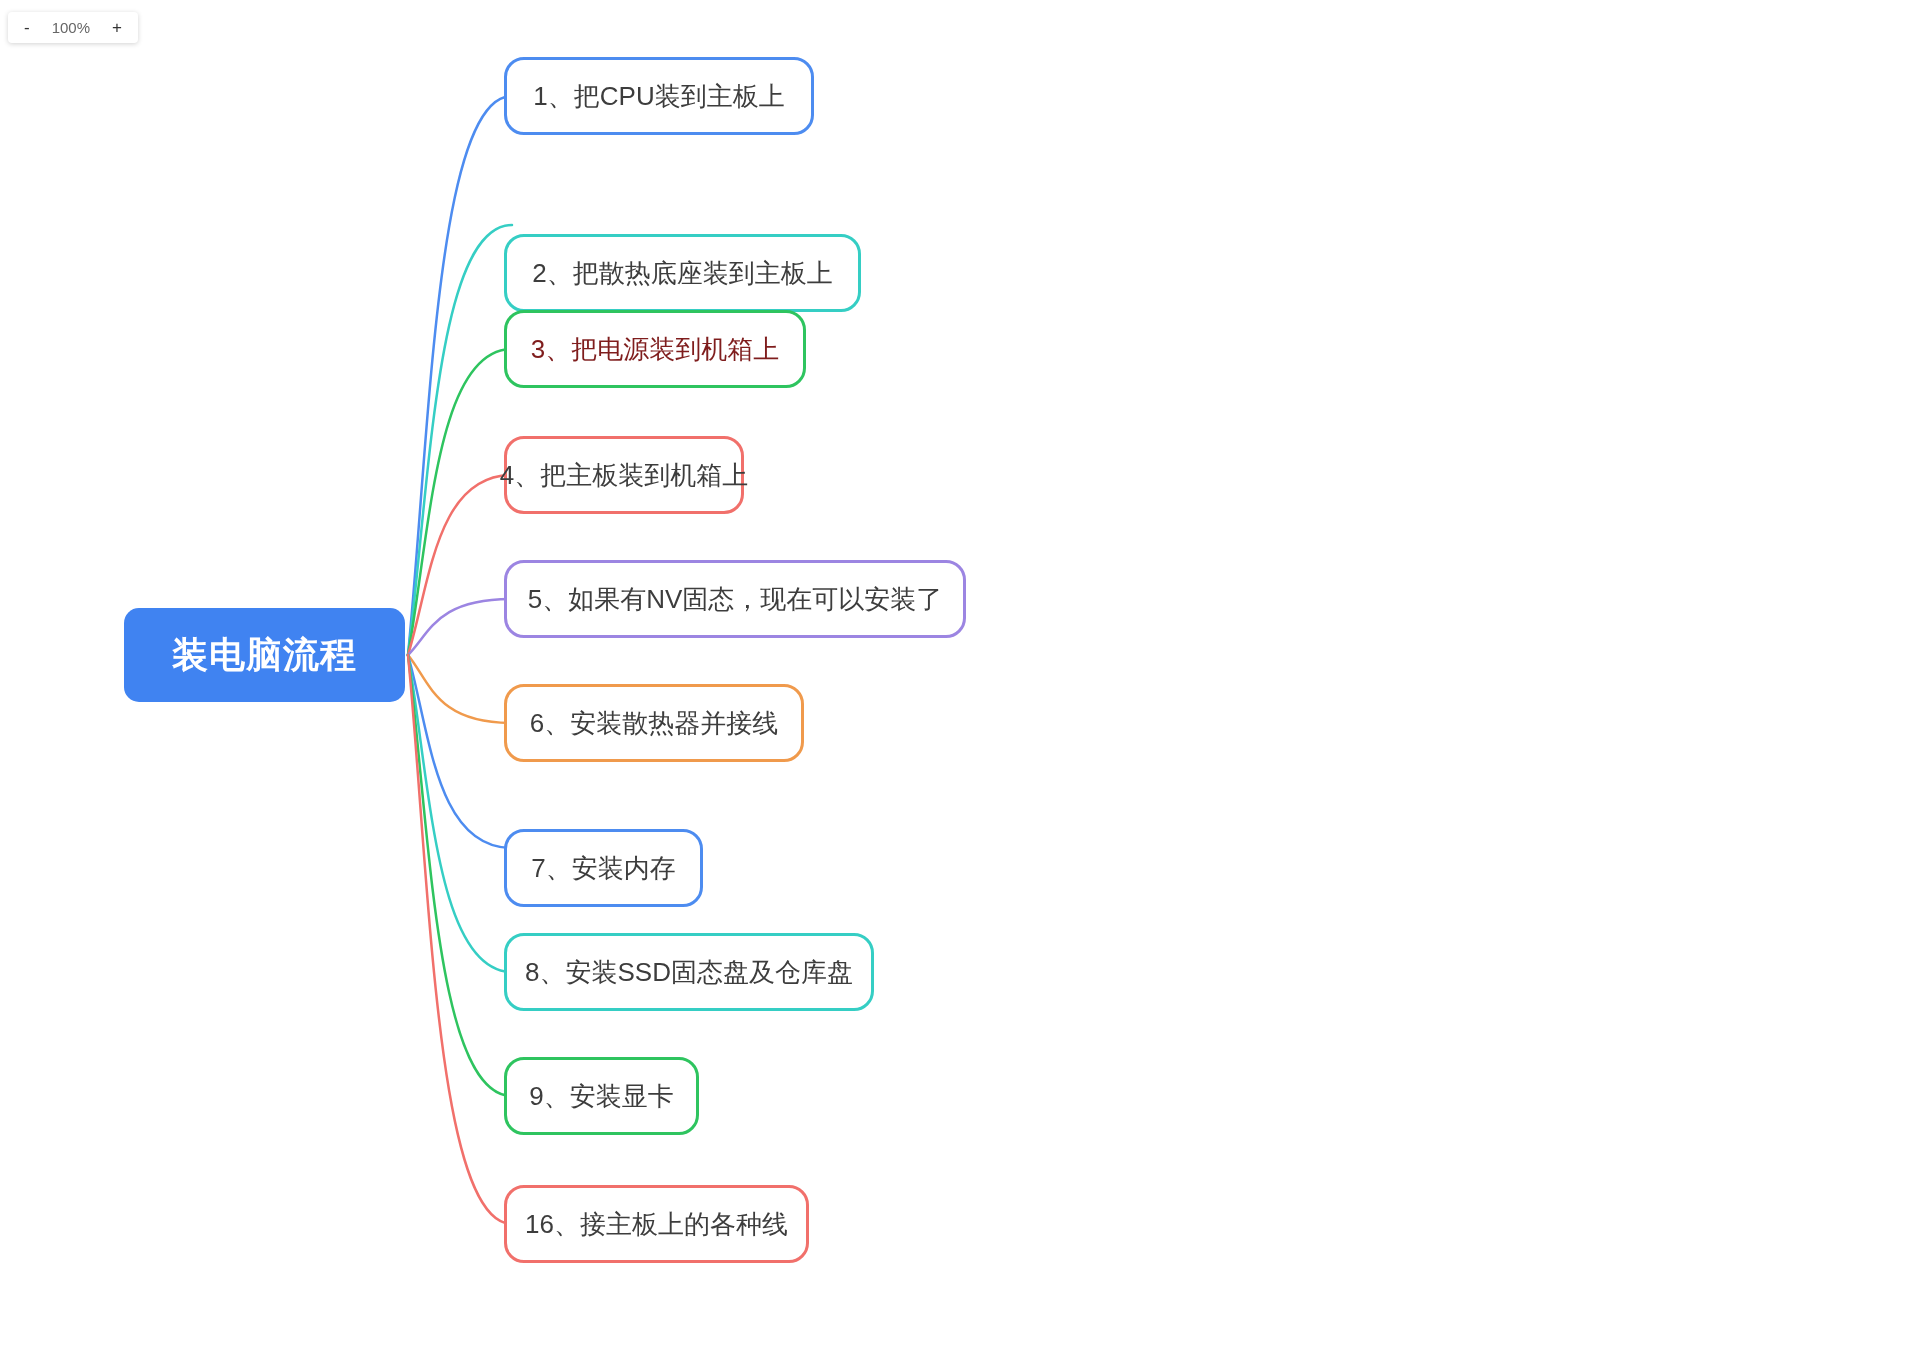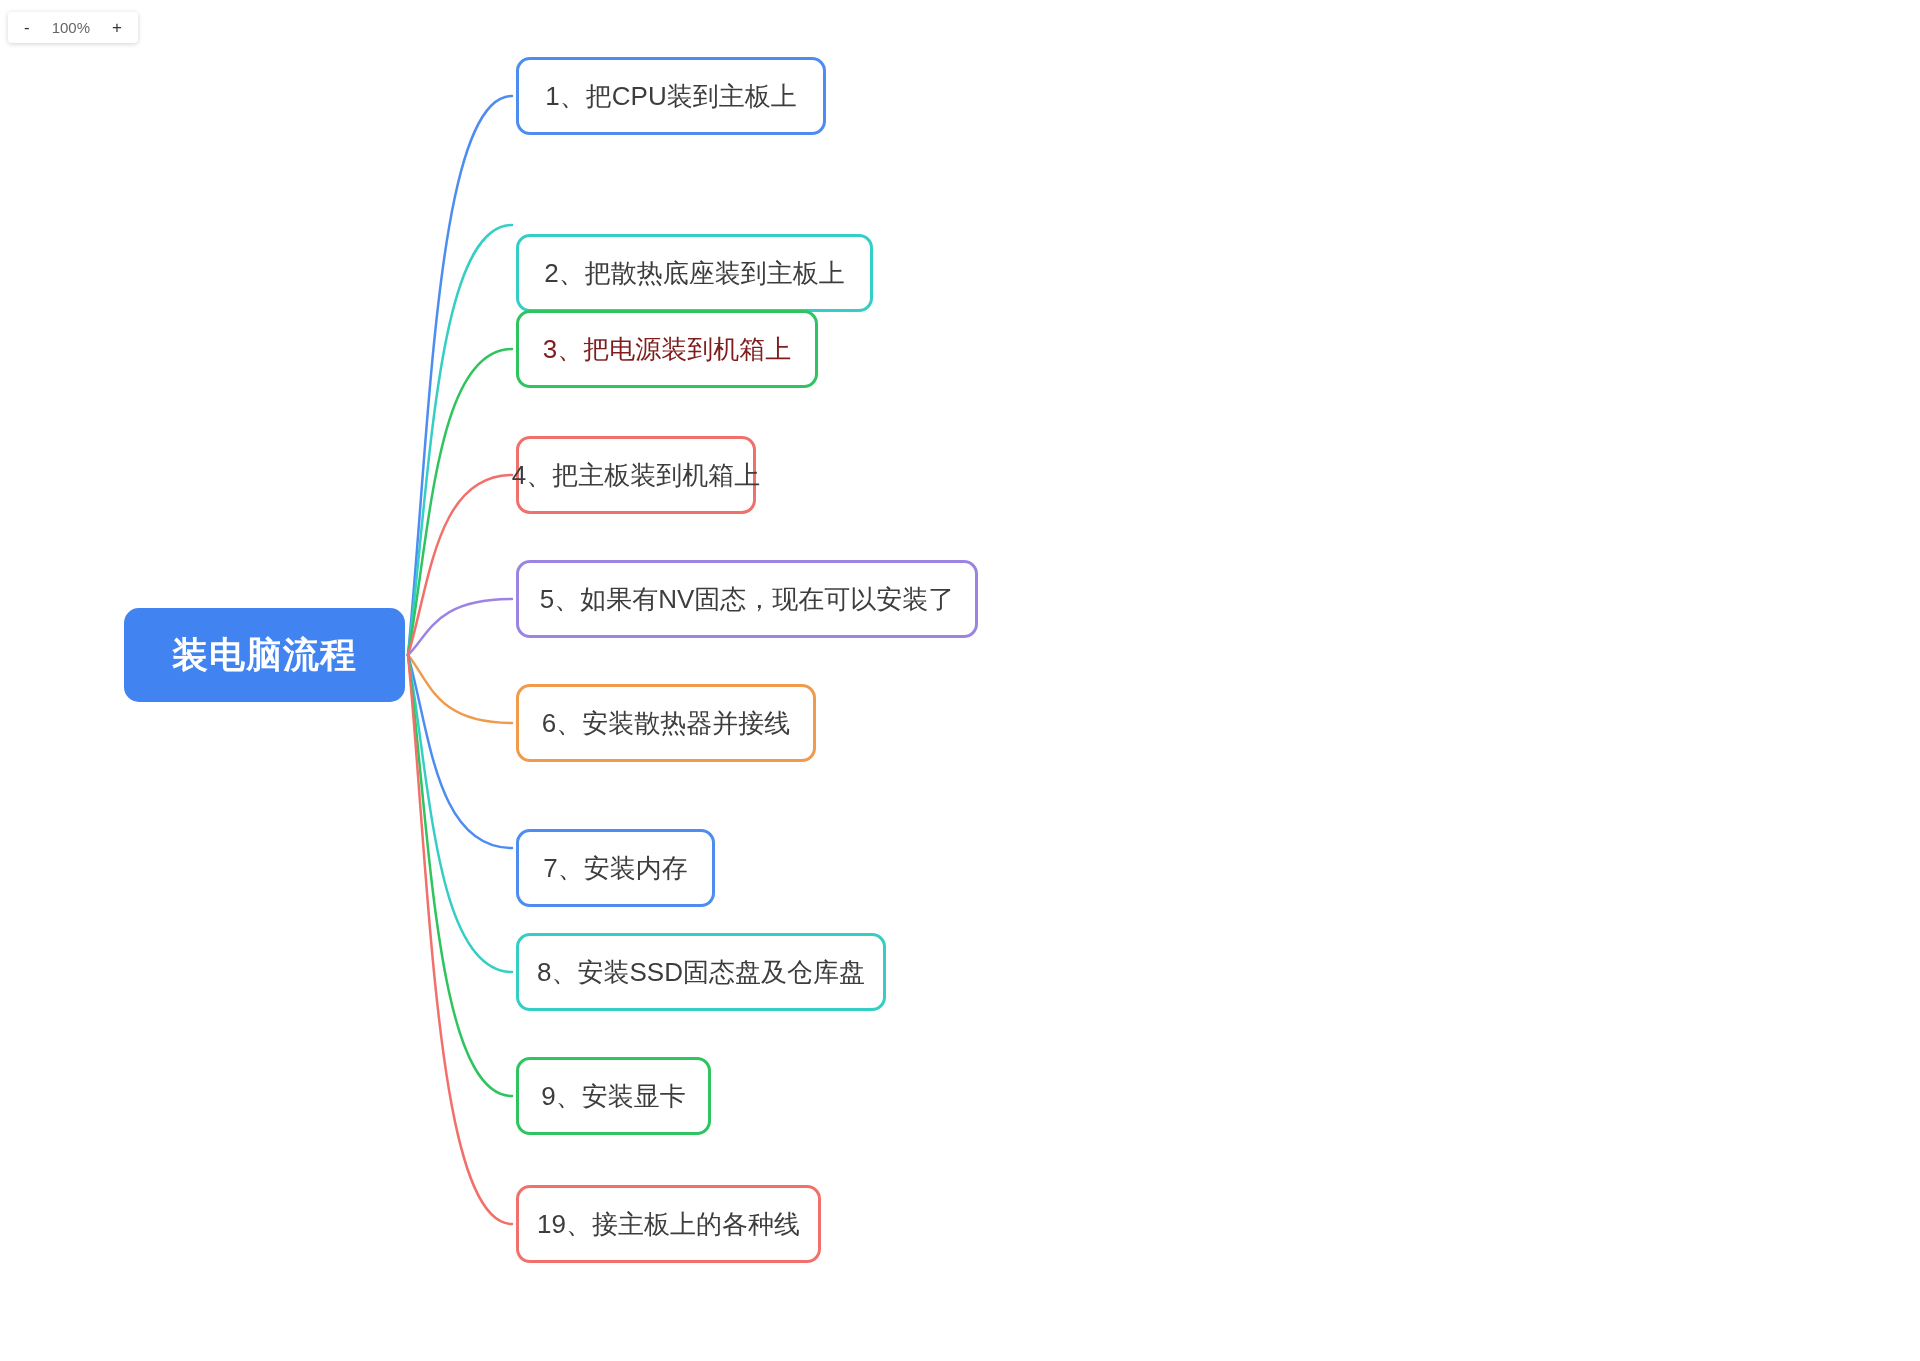--- a/index.html
+++ b/index.html
@@ -74,25 +74,25 @@
     font-size: 36px;
     font-weight: bold;
     letter-spacing: 1px;
     cursor: pointer;
     z-index: 2;
   }
 
   
   .branch-node {
     position: absolute;
-    left: 516px;
+    left: 504px;
     height: 78px;
     box-sizing: border-box;
     border: 3px solid #999;
-    border-radius: 14px;
+    border-radius: 20px;
     background: #ffffff;
     display: flex;
     align-items: center;
     justify-content: center;
     font-size: 26px;
     color: #3d3d3d;
     white-space: nowrap;
     padding: 0 10px;
     cursor: pointer;
     z-index: 2;
@@ -136,15 +136,15 @@
 
   <div class="branch-node n1" style="border-color: rgb(77, 140, 240); color: rgb(61, 61, 61);">1、把CPU装到主板上</div>
   <div class="branch-node n2" style="border-color: rgb(53, 206, 196); color: rgb(61, 61, 61); margin-top: 48px;">2、把散热底座装到主板上</div>
   <div class="branch-node n3" style="border-color: rgb(46, 196, 95); color: #7f1d1d;">3、把电源装到机箱上</div>
   <div class="branch-node n4" style="border-color: rgb(241, 112, 107); color: rgb(61, 61, 61);">4、把主板装到机箱上</div>
   <div class="branch-node n5" style="border-color: rgb(156, 133, 226); color: rgb(61, 61, 61);">5、如果有NV固态，现在可以安装了</div>
   <div class="branch-node n6" style="border-color: rgb(240, 154, 76); color: rgb(61, 61, 61);">6、安装散热器并接线</div>
   <div class="branch-node n7" style="border-color: rgb(77, 140, 240); color: rgb(61, 61, 61);">7、安装内存</div>
   <div class="branch-node n8" style="border-color: rgb(53, 206, 196); color: rgb(61, 61, 61);">8、安装SSD固态盘及仓库盘</div>
   <div class="branch-node n9" style="border-color: rgb(46, 196, 95); color: rgb(61, 61, 61);">9、安装显卡</div>
-  <div class="branch-node n10" style="border-color: rgb(241, 112, 107); color: rgb(61, 61, 61);">19、接主板上的各种线</div>
+  <div class="branch-node n10" style="border-color: rgb(241, 112, 107); color: rgb(61, 61, 61);">16、接主板上的各种线</div>
 
 </div>
 
 </body></html>

